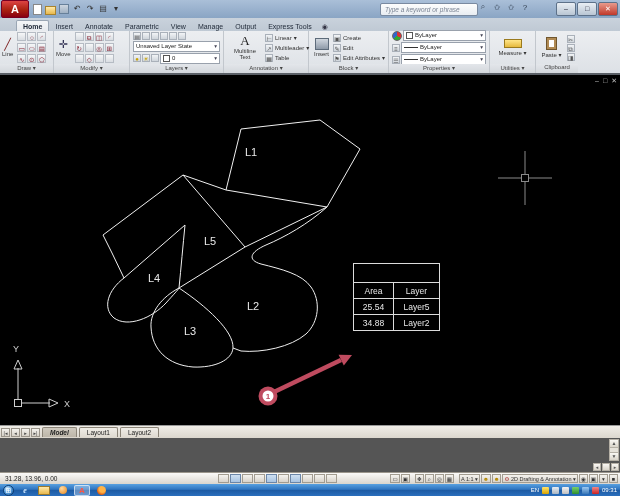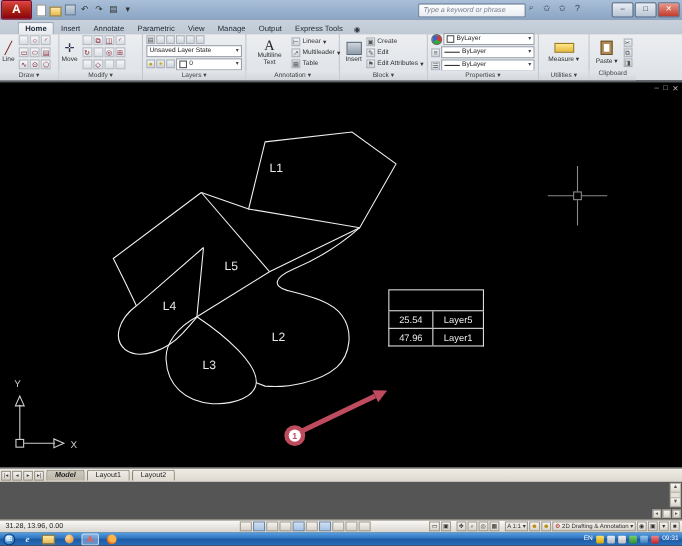--- a/index.html
+++ b/index.html
@@ -408,26 +408,30 @@
         <circle cx="268" cy="396" r="5.5" fill="#ffffff"></circle>
         <text x="268" y="399" fill="#bf4b5f" font-size="8" font-weight="bold" text-anchor="middle" font-family="Liberation Sans, sans-serif">1</text>
       </g>
     </svg>
 
     <div id="acad-table">
       <div class="trow title">
           <div class="c2"></div>
         </div>
       <div class="trow">
+        <div class="c1">Area</div>
+        <div class="c2">Layer</div>
+      </div>
+      <div class="trow">
         <div class="c1">25.54</div>
         <div class="c2">Layer5</div>
       </div>
       <div class="trow">
-        <div class="c1">47.96</div>
-        <div class="c2">Layer1</div>
+        <div class="c1">34.88</div>
+        <div class="c2">Layer2</div>
       </div>
     </div>
 
     <div id="dwg-controls">
       <span>–</span>
       <span>□</span>
       <span>✕</span>
     </div>
   </div>
 

